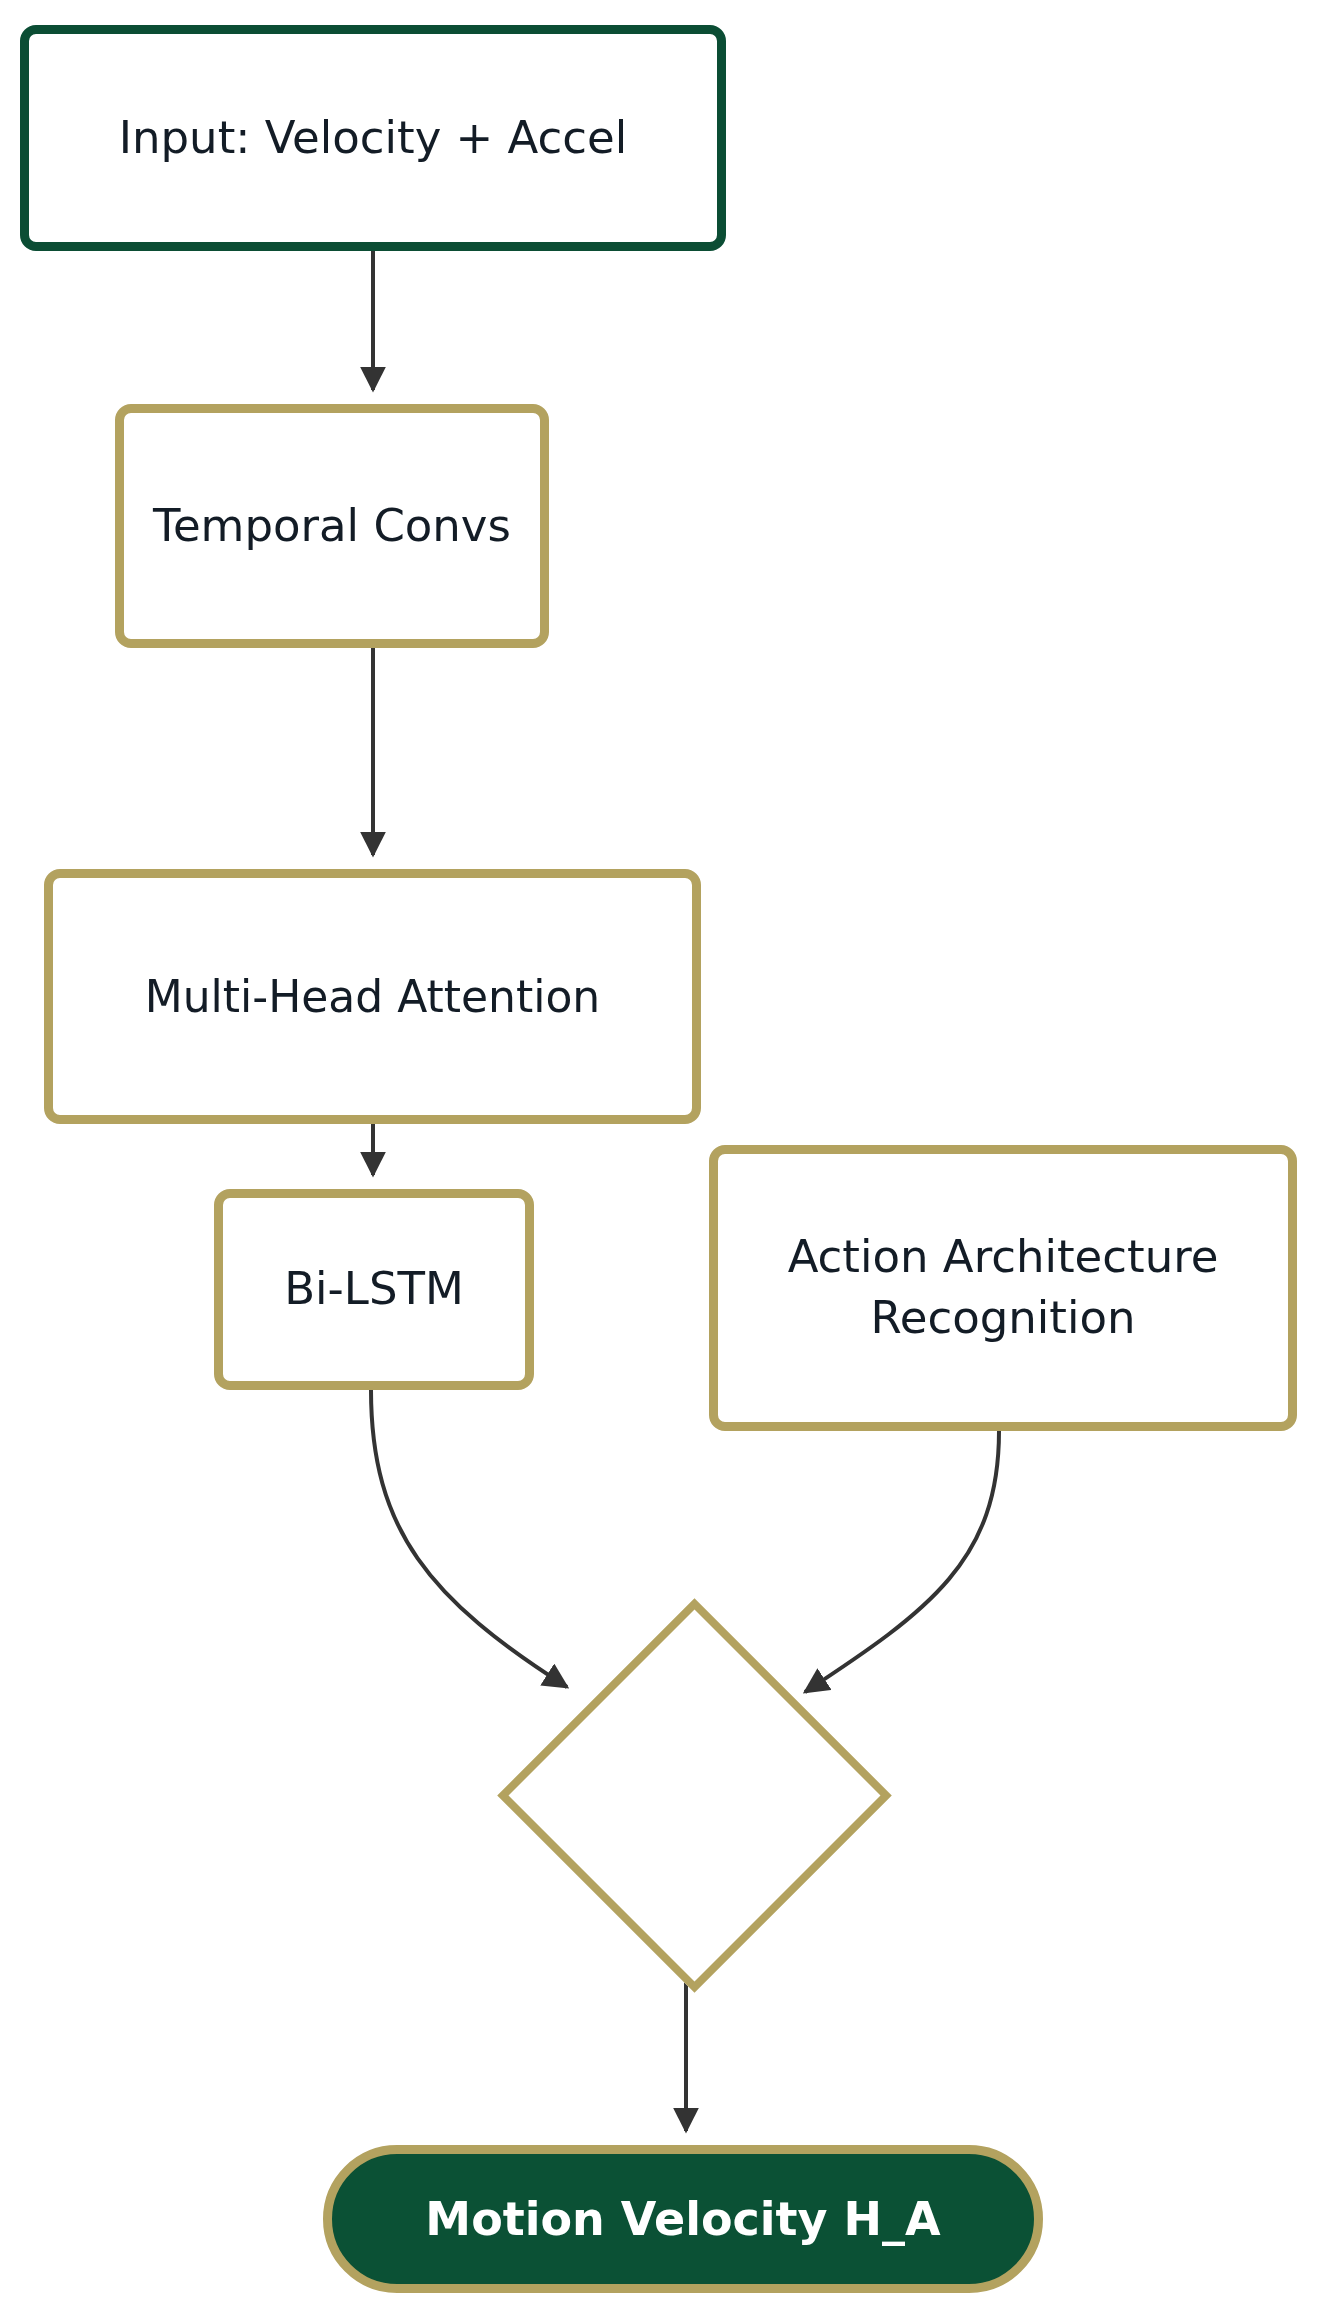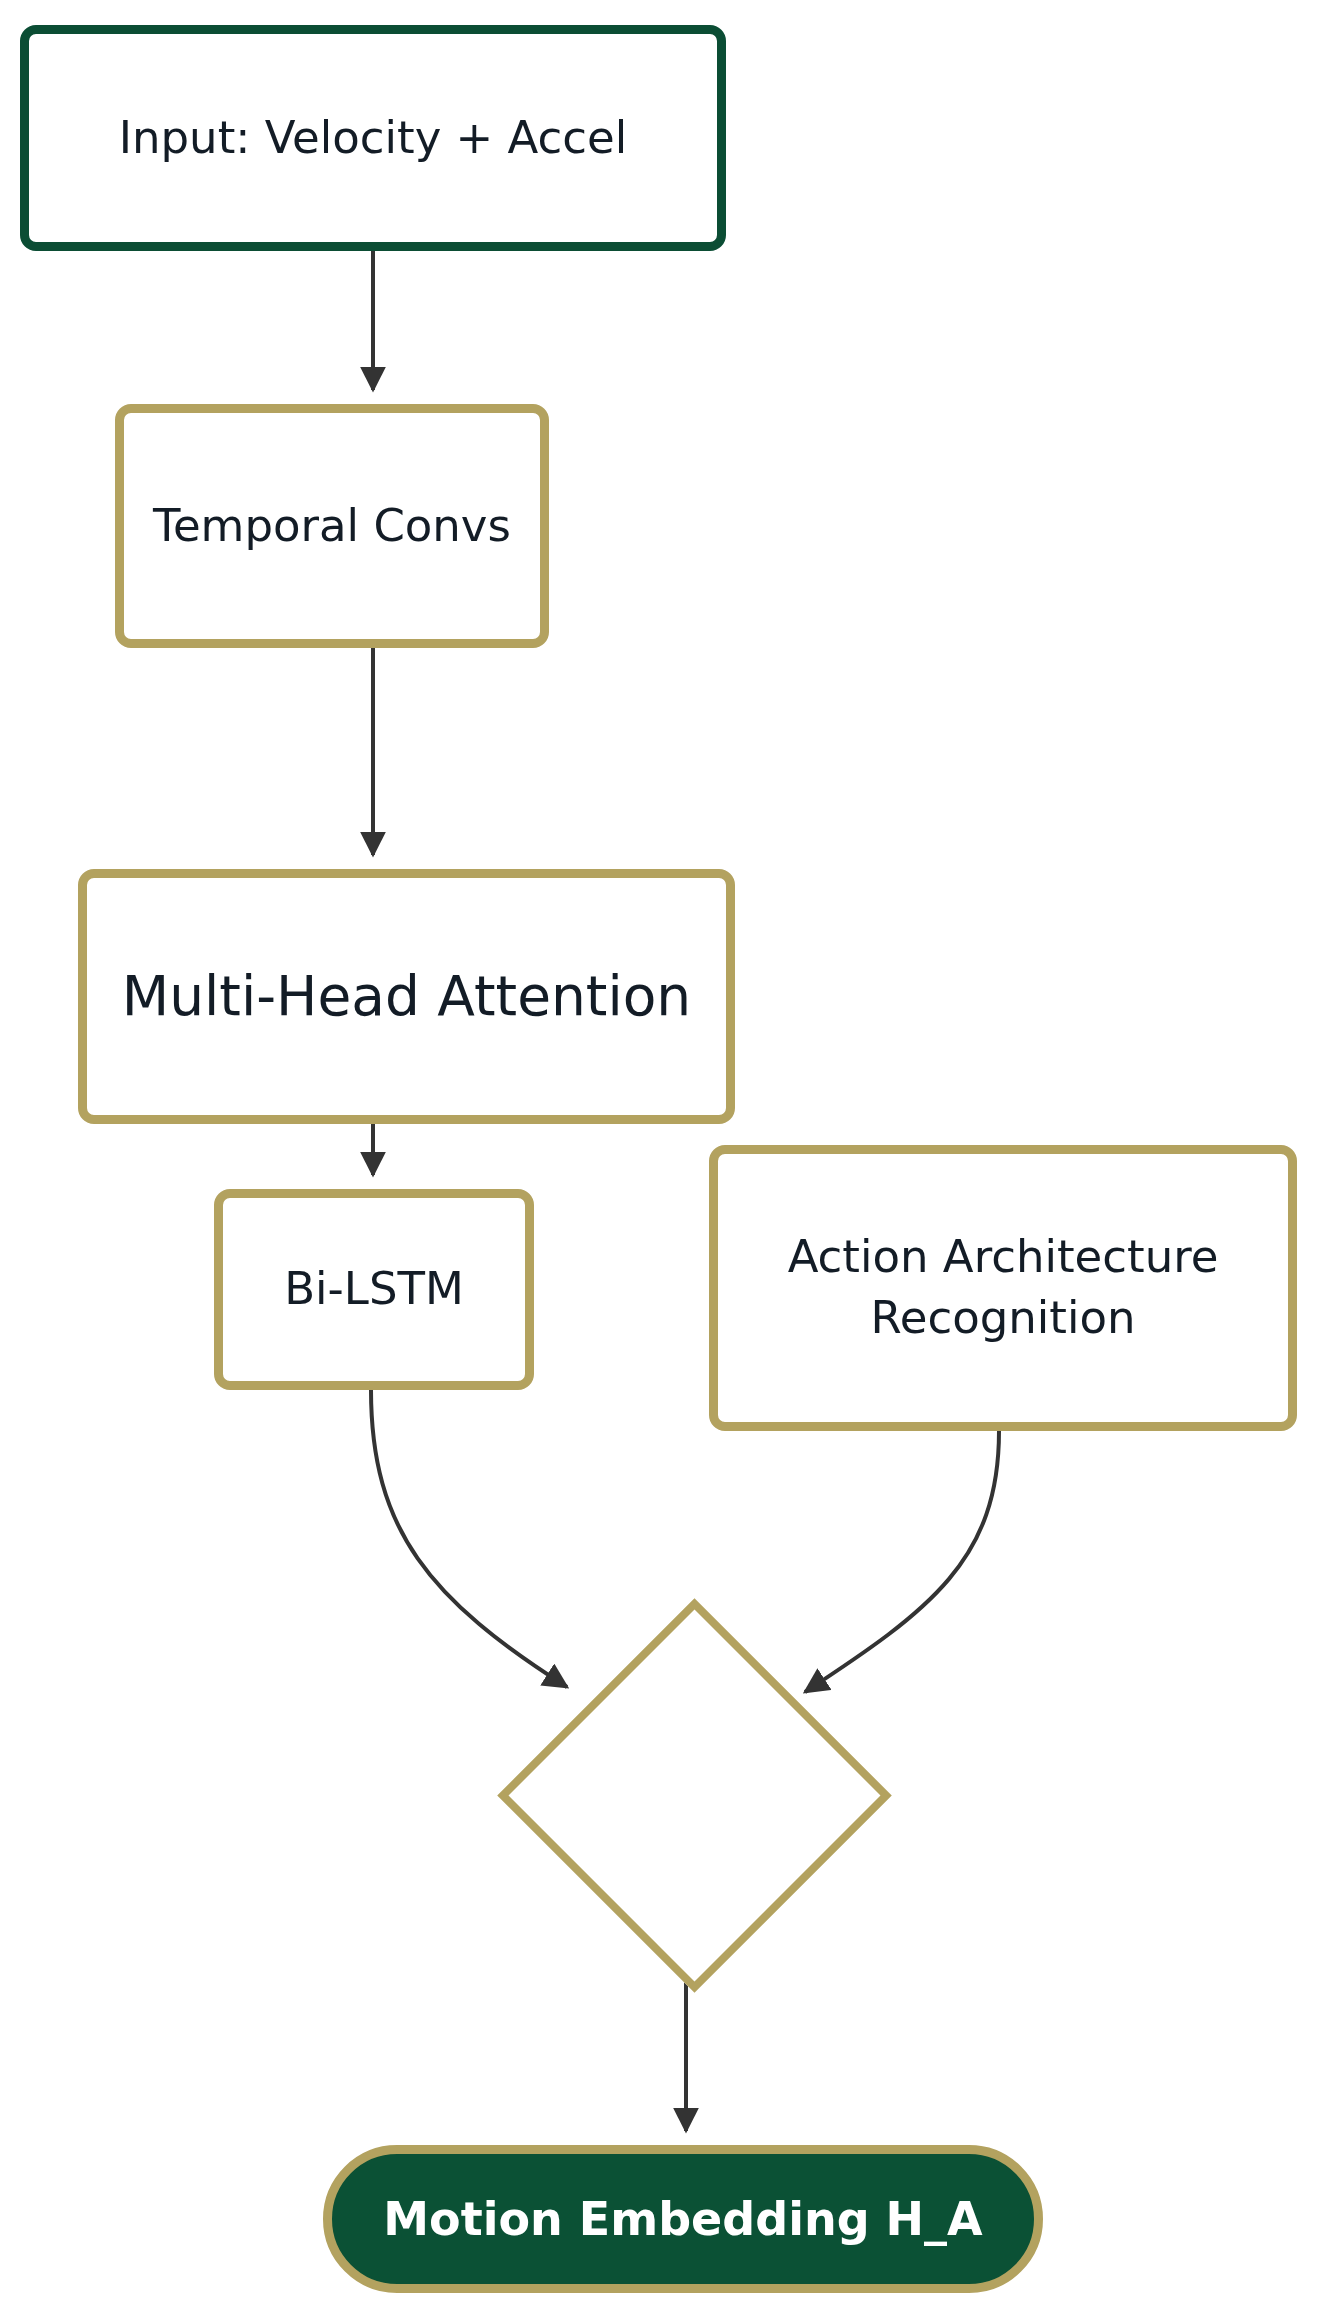--- a/index.html
+++ b/index.html
@@ -70,22 +70,21 @@
   }
   
   #node-attention {
     left: 44px;
     top: 869px;
     width: 657px;
     height: 255px;
     border-width: 9px;
     border-color: #b3a25f;
     border-radius: 16px;
-    font-size: 55px;
-    margin-left: 34px;
+    font-size: 44px;
   }
   
   #node-bilstm {
     left: 214px;
     top: 1189px;
     width: 320px;
     height: 201px;
     border-width: 9px;
     border-color: #b3a25f;
     border-radius: 16px;
@@ -189,16 +188,16 @@
       <span>Action Architecture</span><br>
       <span>Recognition</span>
     </span>
   </div>
 
   <div class="node" id="node-gating">
     <span class="diamond-shape"></span>
   </div>
 
   <div class="node node-rect" id="node-output">
-    <span class="node-label">Motion Embedding H_A</span>
+    <span class="node-label">Motion Velocity H_A</span>
   </div>
 
 </div>
 
 </body></html>

